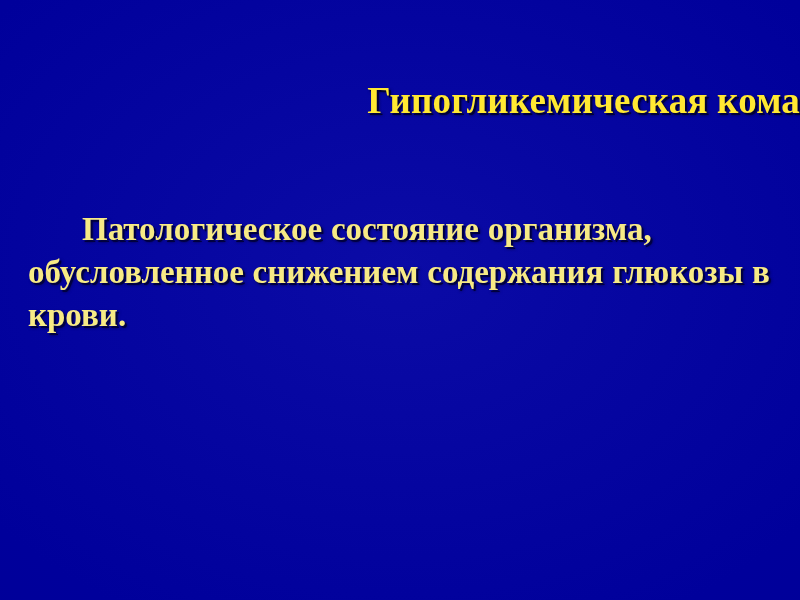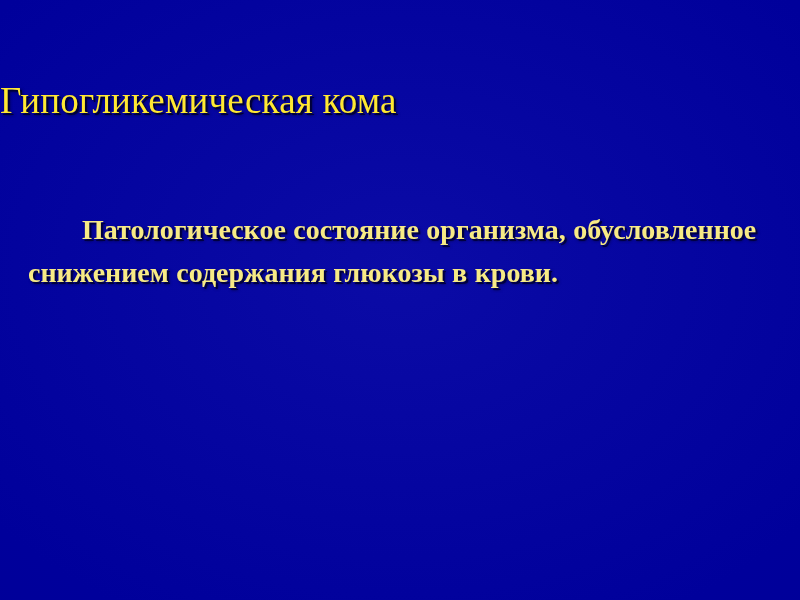--- a/index.html
+++ b/index.html
@@ -28,41 +28,41 @@
   }
 
   
   #slide-title {
     position: absolute;
     left: 0;
     right: 0;
     top: 48px;
     height: 56px;
     line-height: 56px;
-    text-align: left;
+    text-align: right;
     color: #ffe832;
     font-size: 37px;
-    font-weight: normal;
+    font-weight: bold;
     letter-spacing: 0.2px;
     white-space: nowrap;
     text-shadow: 2px 2px 0 #000038, 2px 2px 3px rgba(0,0,20,0.75);
   }
 
   
   #slide-body {
     position: absolute;
     left: 28px;
     right: 6px;
     top: 208px;
   }
 
   .body-paragraph {
     margin: 0;
     color: #f7ea85;
-    font-size: 28px;
+    font-size: 33px;
     font-weight: bold;
     line-height: 43px;
     text-indent: 54px;
     text-align: left;
     letter-spacing: 0px;
     word-spacing: 0.5px;
     text-shadow: 2px 2px 0 #000040, 2px 2px 3px rgba(0,0,25,0.7);
   }
 </style>
 </head>

